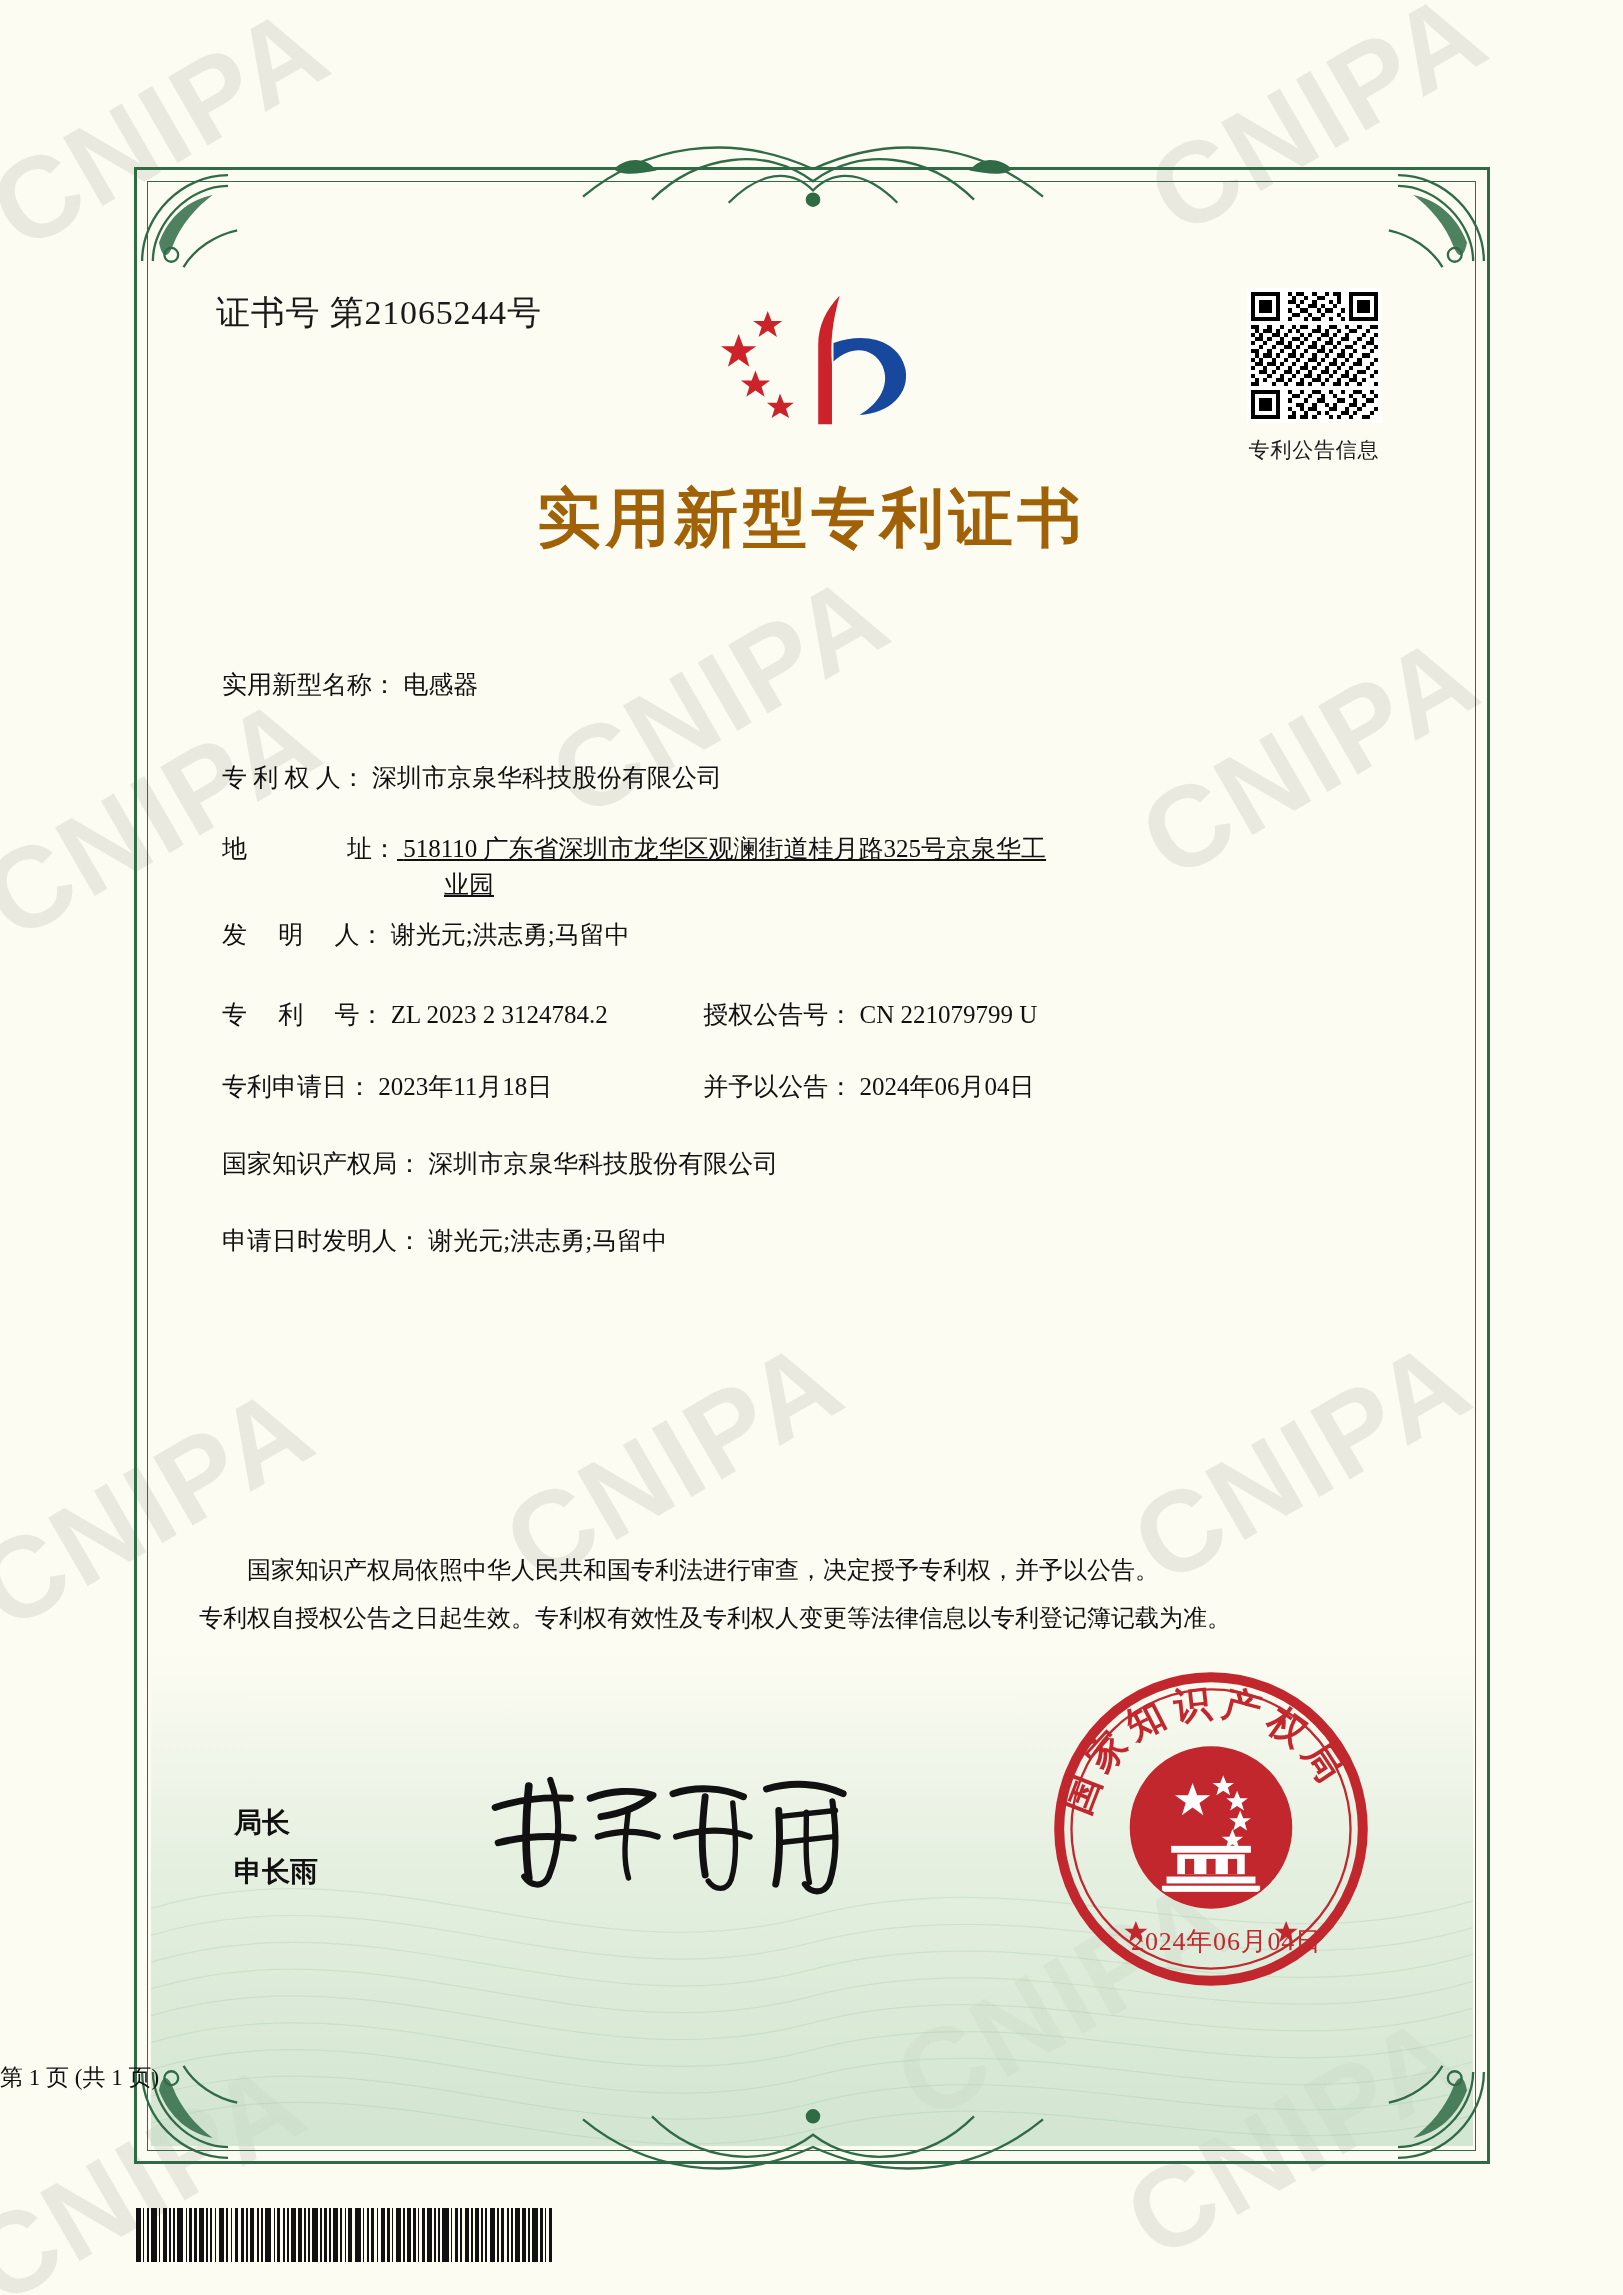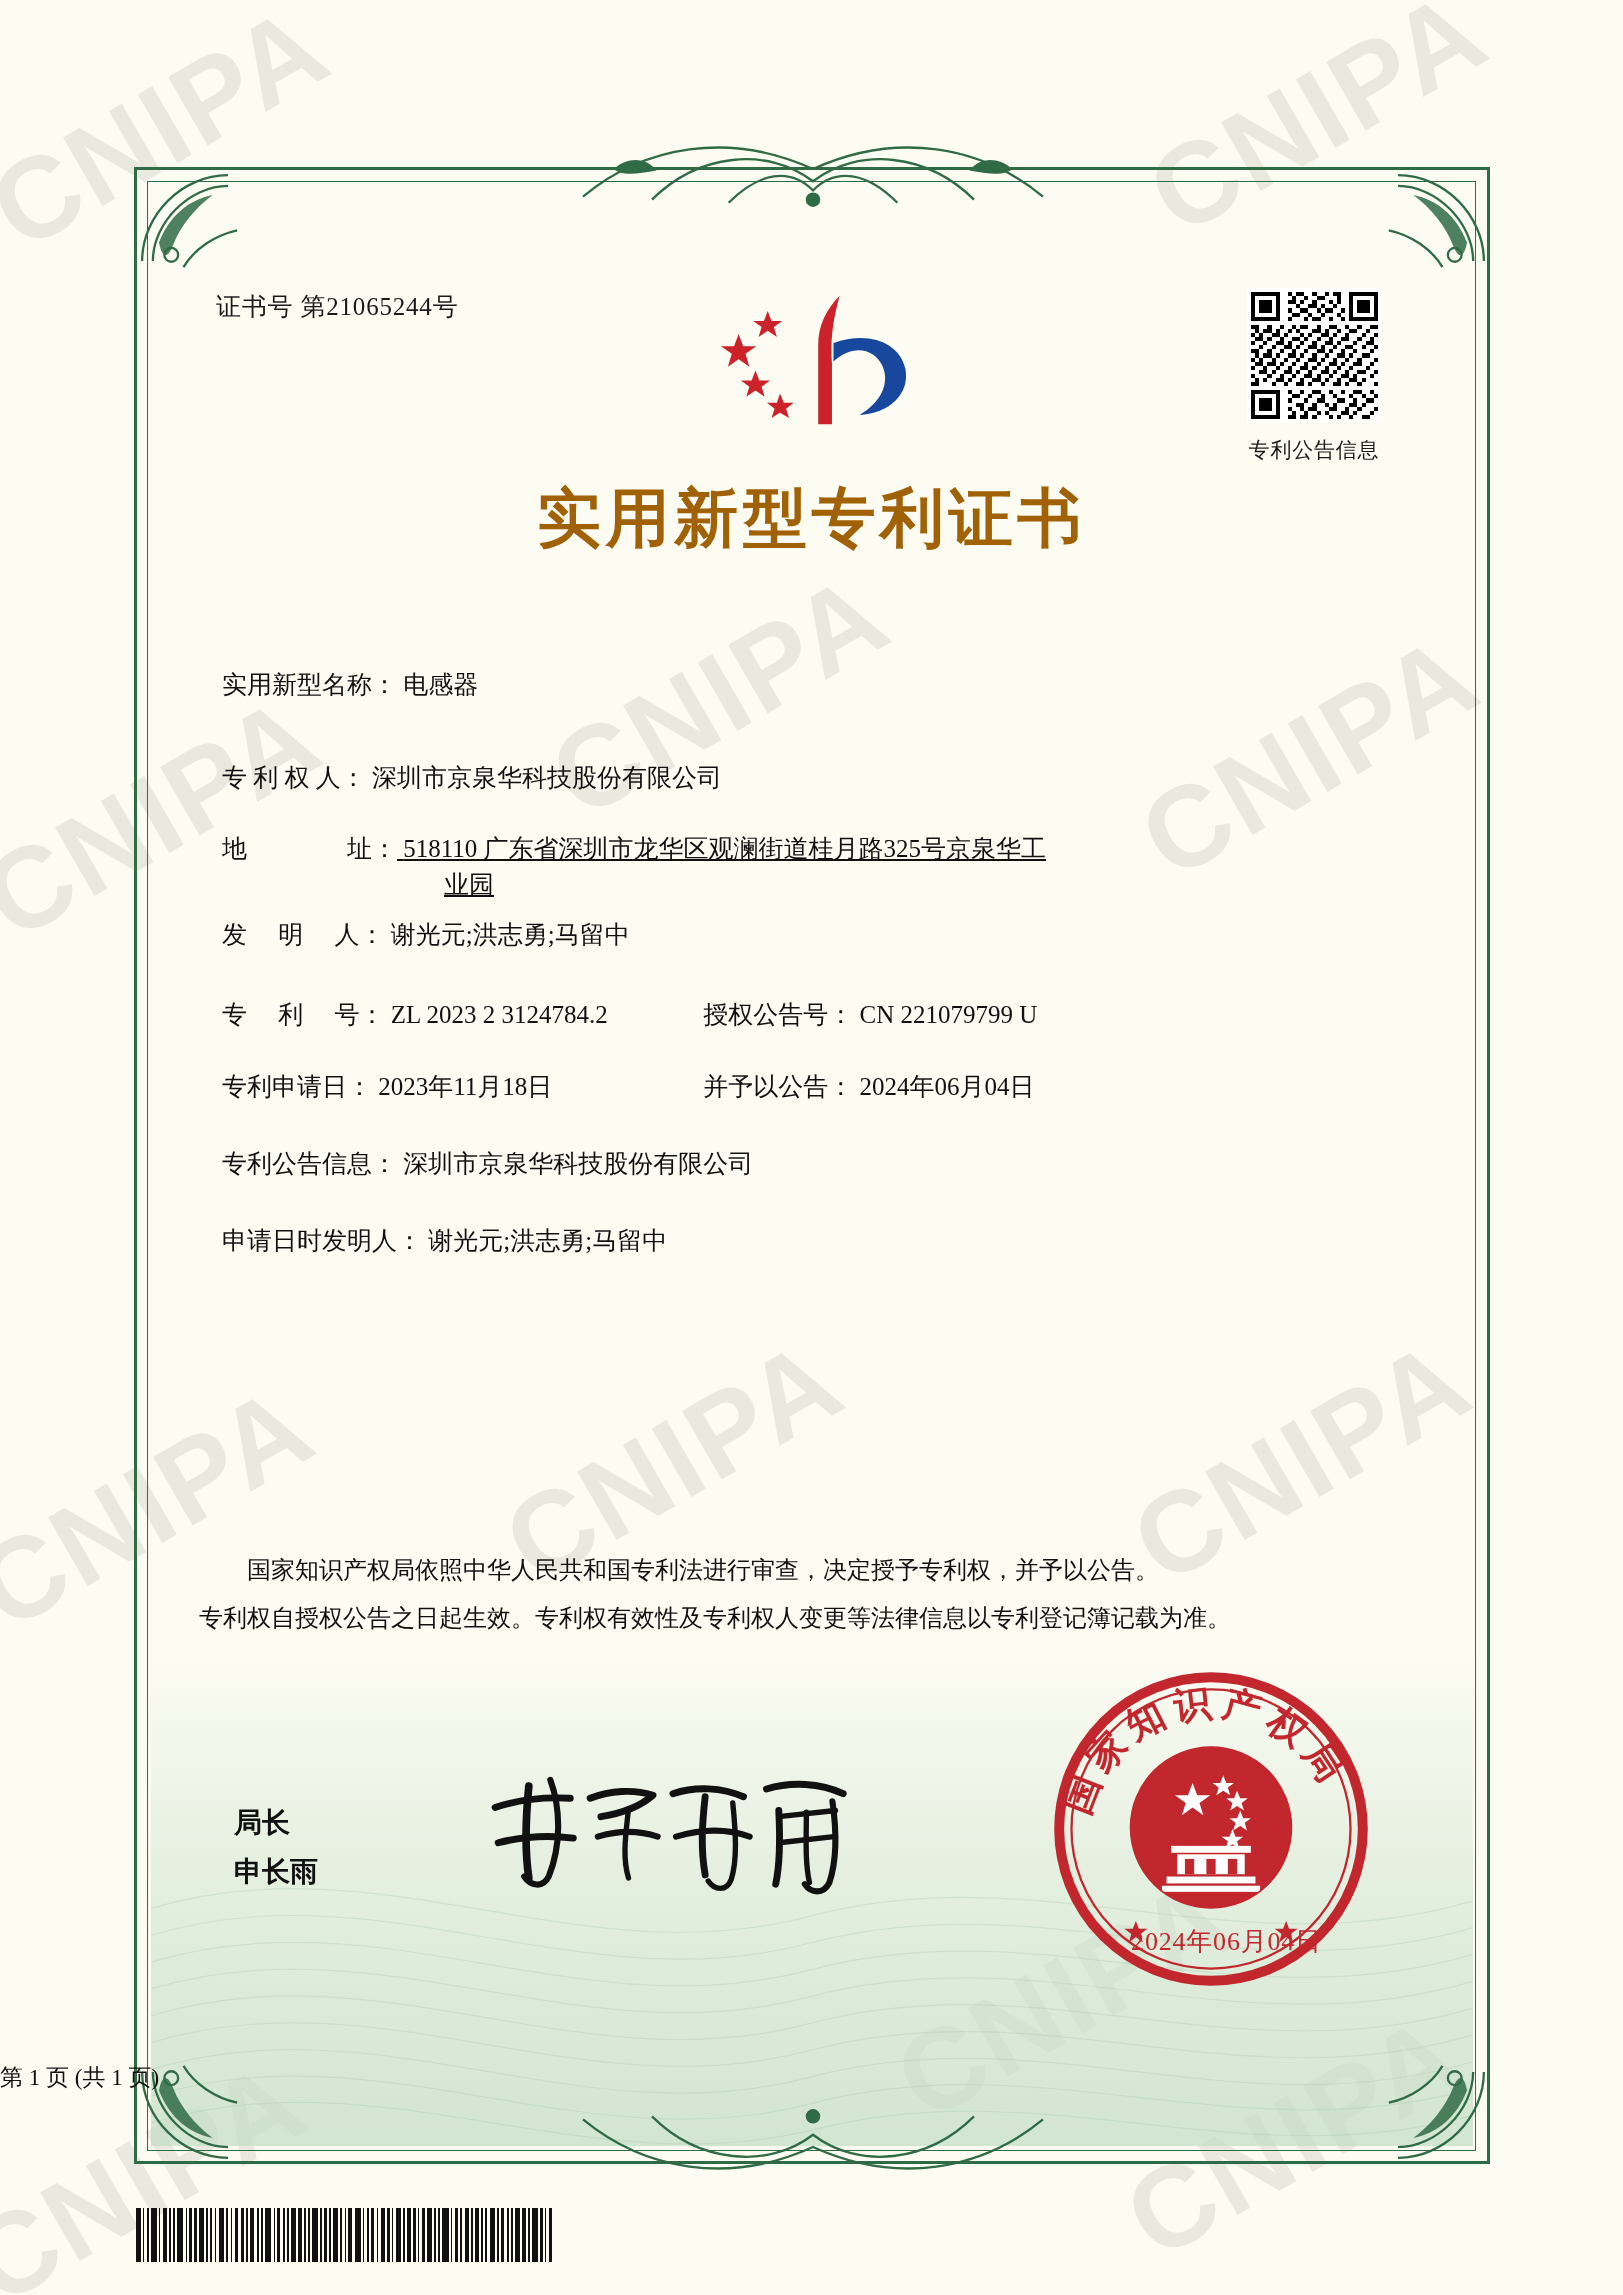--- a/index.html
+++ b/index.html
@@ -95,21 +95,21 @@
     height: 498px;
     opacity: .5;
     pointer-events: none;
   }
 
   
   .cert-no {
     position: absolute;
     left: 216px;
     top: 290px;
-    font-size: 25px;
+    font-size: 34px;
     color: #1a1a1a;
     letter-spacing: 0.8px;
   }
   .logo {
     position: absolute;
     left: 717px;
     top: 288px;
     width: 207px;
     height: 153px;
   }
@@ -666,21 +666,21 @@
         <span class="lbl">专利申请日：</span>
         <span class="val">2023年11月18日</span>
       </span>
       <span class="right">
         <span class="lbl">并予以公告：</span>
         <span class="val">2024年06月04日</span>
       </span>
     </div>
 
     <div class="row" style="margin-bottom:41px;">
-      <span class="lbl">专利公告信息：</span>
+      <span class="lbl">国家知识产权局：</span>
       <span class="val">深圳市京泉华科技股份有限公司</span>
     </div>
 
     <div class="row">
       <span class="lbl">申请日时发明人：</span>
       <span class="val">谢光元;洪志勇;马留中</span>
     </div>
 
   </div>
 

